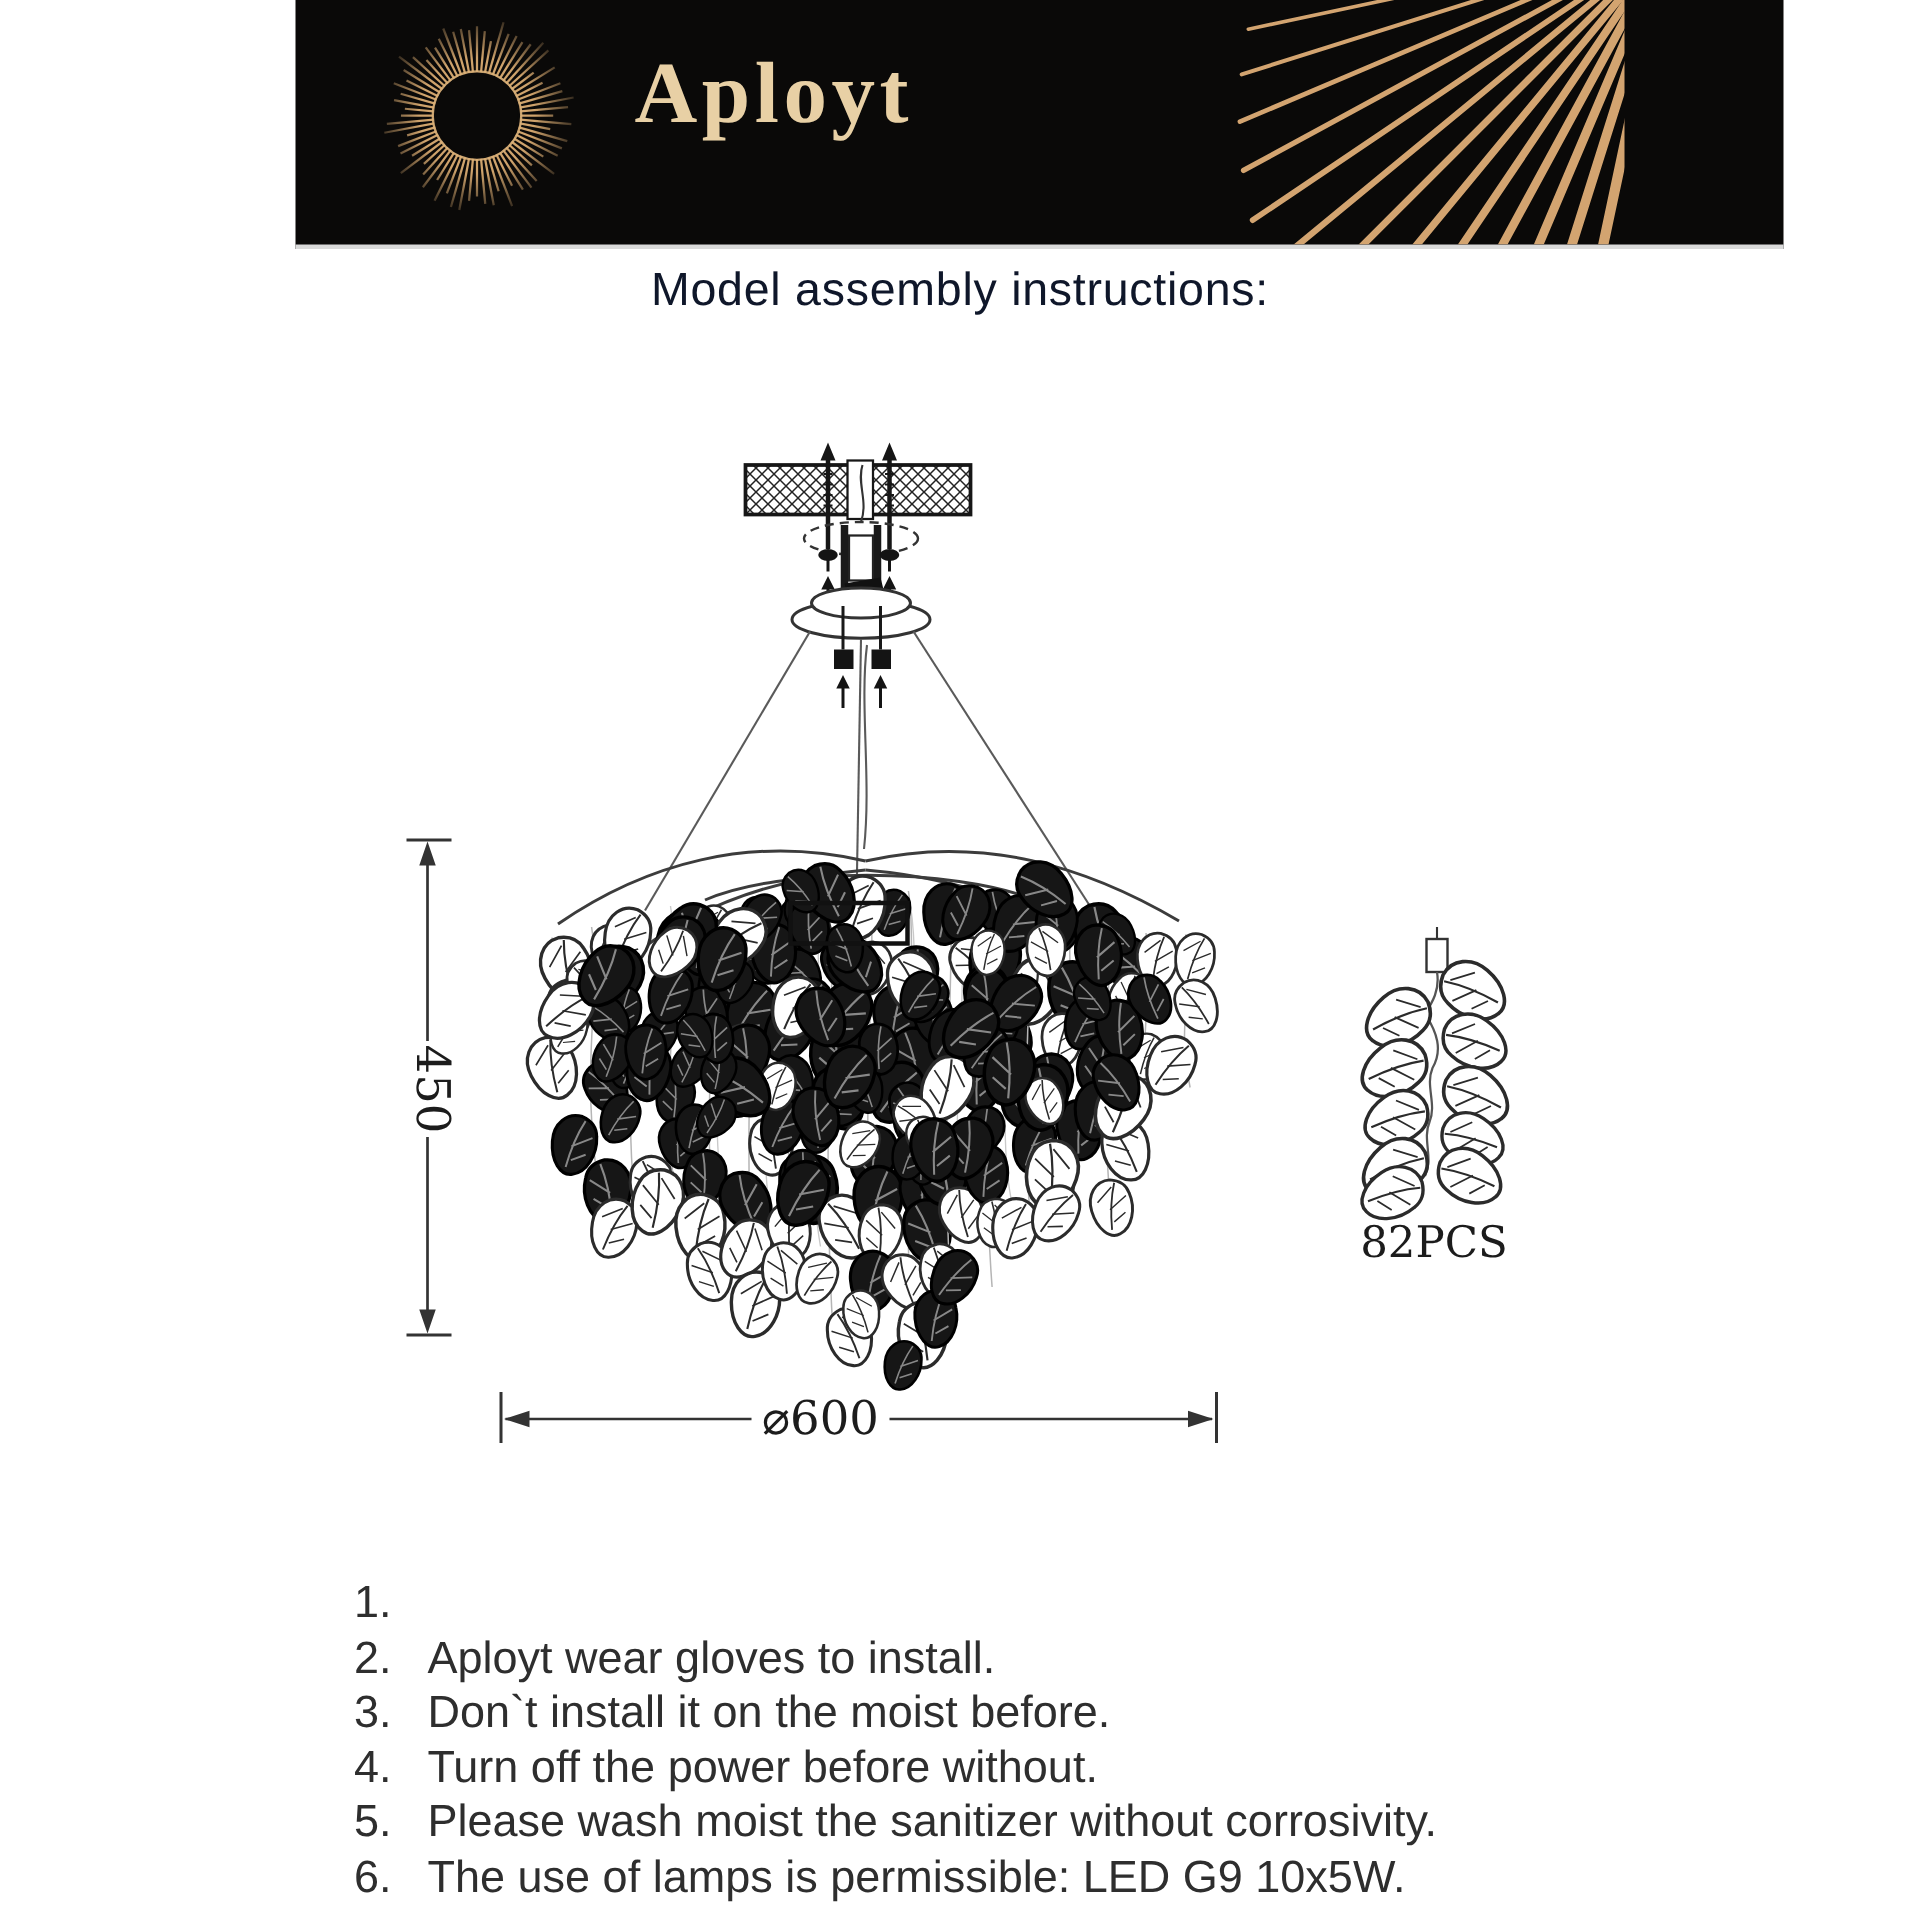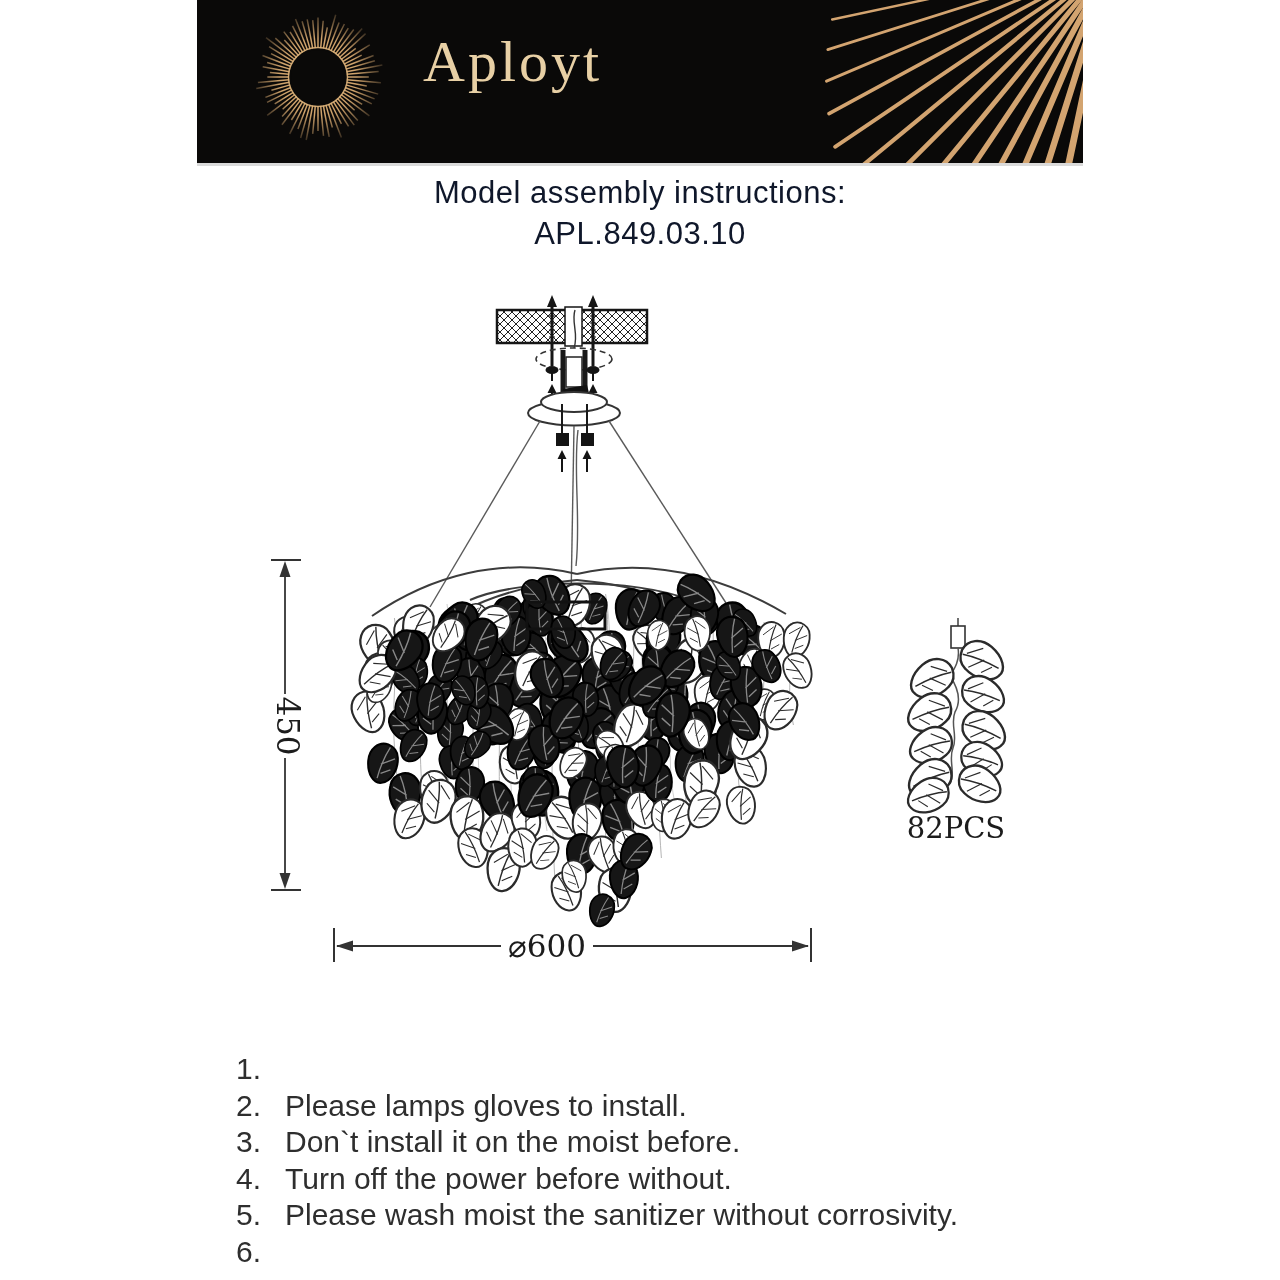--- a/index.html
+++ b/index.html
@@ -3,22 +3,22 @@
 <meta charset="utf-8">
 <style>
   html,body{margin:0;padding:0;}
   body{
     width:1280px;height:1280px;position:relative;overflow:hidden;
     background:#ffffff;
     font-family:"Liberation Sans","DejaVu Sans",sans-serif;
   }
   
   .banner{
-    position:absolute;left:197px;top:0;width:886px;height:163px;
-    background:#0a0908;overflow:hidden;border-bottom:3px solid #dadada;
+    position:absolute;left:197px;top:0;width:992px;height:163px;
+    background:#0a0908;overflow:hidden;border-bottom:3px solid #dadada;font-weight:bold;
   }
   .banner svg{position:absolute;left:0;top:0;}
   .brand{
     position:absolute;left:226px;top:30px;
     font-family:"Liberation Serif","DejaVu Serif",serif;
     font-size:58px;line-height:1.1;color:#e8d0a5;letter-spacing:3px;
   }
   
   .title{
     position:absolute;top:172px;left:0;width:100%;text-align:center;
@@ -137,21 +137,20 @@
       </g>
     <circle cx="121" cy="77" r="70" fill="url(#lgFade)"></circle>
     <circle cx="121" cy="77" r="29.5" fill="none" stroke="#dcb179" stroke-width="1.5" opacity="0.9"></circle>
     <circle cx="121" cy="77" r="27" fill="#0a0908"></circle>
   </svg>
   <div class="brand">Aployt</div>
 </div>
 
 <div class="title">
   <div>Model assembly instructions:</div>
-  <div>APL.849.03.10</div>
 </div>
 
 <svg class="diagram" width="1280" height="700" viewBox="0 280 1280 700">
   <defs>
     <pattern id="hx" width="8" height="8" patternUnits="userSpaceOnUse">
       <path d="M0 0 L8 8 M8 0 L0 8" stroke="#222" stroke-width="1" fill="none"></path>
     </pattern>
 
     <g id="lfL">
       <path d="M0 0 C8 -1 14 6 13 15 C12 25 6 32 0 30 C-7 28 -11 18 -9 9 C-8 3 -4 1 0 0 Z" fill="#ffffff" stroke="#2b2b2b" stroke-width="1.6"></path>
@@ -480,30 +479,31 @@
     <text class="dim" x="956" y="838" text-anchor="middle" style="font-size:29px">82PCS</text>
   </g>
 </svg>
 
 <ol class="list">
   <li>
     <span class="num">1.</span>
   </li>
   <li>
     <span class="num">2.</span>
-    <span>Please lamps gloves to install.</span>
+    <span>Aployt wear gloves to install.</span>
   </li>
   <li>
     <span class="num">3.</span>
     <span>Don`t install it on the moist before.</span>
   </li>
   <li>
     <span class="num">4.</span>
     <span>Turn off the power before without.</span>
   </li>
   <li>
     <span class="num">5.</span>
     <span>Please wash moist the sanitizer without corrosivity.</span>
   </li>
   <li>
     <span class="num">6.</span>
+    <span>The use of lamps is permissible: LED G9 10x5W.</span>
   </li>
 </ol>
 
 </body></html>

